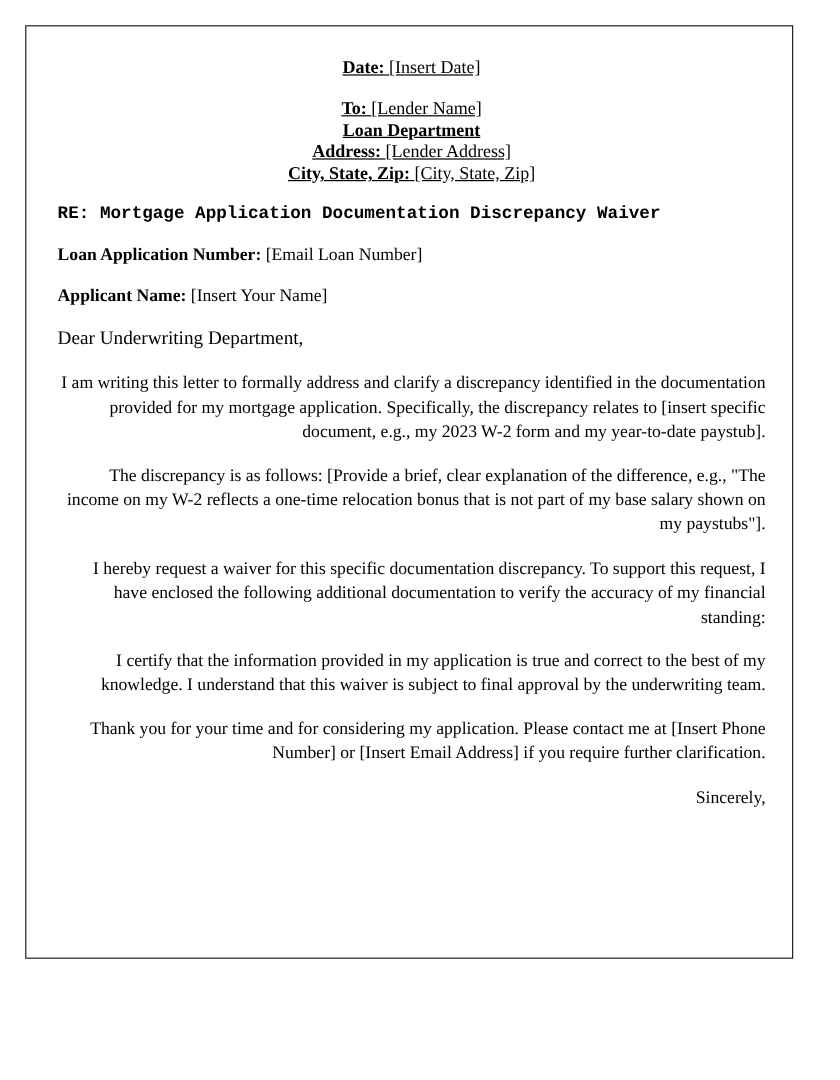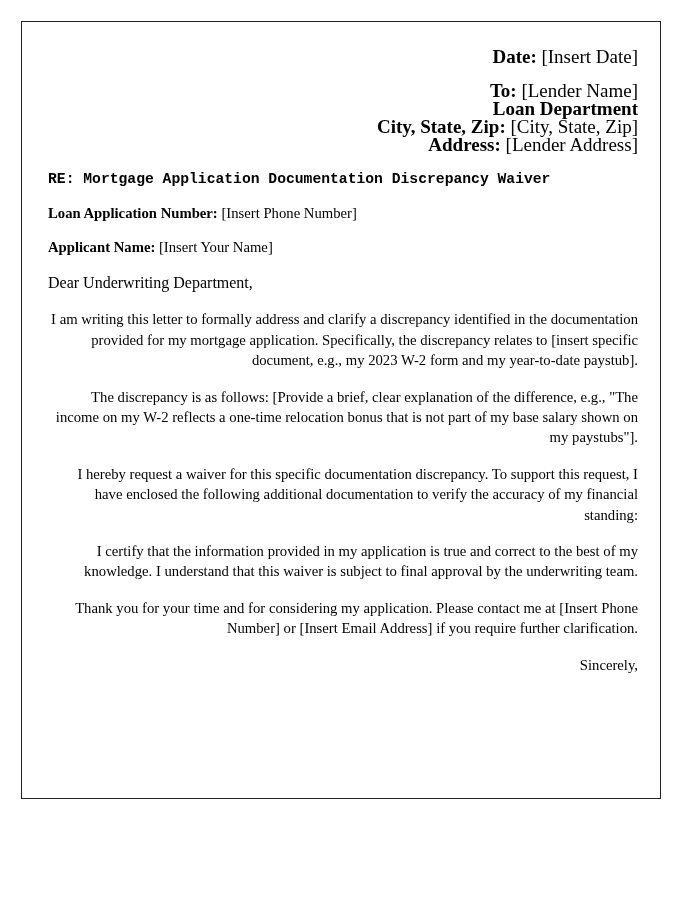--- a/index.html
+++ b/index.html
@@ -27,23 +27,24 @@
   }
 
   .content {
     position: absolute;
     left: 26px;
     top: 26px;
     width: 590px;
   }
 
   .line {
-    font-size: 19px;
+    font-size: 15px;
     line-height: 18px;
-    text-align: right;
+    text-align: center;
+    text-decoration: underline;
   }
 
   .lbl {
     font-weight: bold;
   }
 
   .block-header {
     margin-top: 0;
   }
 
@@ -112,27 +113,27 @@
 <body>
 
 <div class="page">
   <div class="content">
 
     <div class="line block-header"><span class="lbl">Date:</span> <span>[Insert Date]</span></div>
 
     <div class="gap-lg">
       <div class="line"><span class="lbl">To:</span> <span>[Lender Name]</span></div>
       <div class="line"><span class="lbl">Loan Department</span></div>
+      <div class="line"><span class="lbl">Address:</span> <span>[Lender Address]</span></div>
       <div class="line"><span class="lbl">City, State, Zip:</span> <span>[City, State, Zip]</span></div>
-      <div class="line"><span class="lbl">Address:</span> <span>[Lender Address]</span></div>
     </div>
 
     <div class="subject">RE: Mortgage Application Documentation Discrepancy Waiver</div>
 
-    <div class="field"><span class="lbl">Loan Application Number:</span> <span>[Insert Phone Number]</span></div>
+    <div class="field"><span class="lbl">Loan Application Number:</span> <span>[Email Loan Number]</span></div>
 
     <div class="field"><span class="lbl">Applicant Name:</span> <span>[Insert Your Name]</span></div>
 
     <p class="salutation">Dear Underwriting Department,</p>
 
     <p class="para">I am writing this letter to formally address and clarify a discrepancy identified in the documentation provided for my mortgage application. Specifically, the discrepancy relates to [insert specific document, e.g., my 2023 W-2 form and my year-to-date paystub].</p>
 
     <p class="para">The discrepancy is as follows: [Provide a brief, clear explanation of the difference, e.g., "The income on my W-2 reflects a one-time relocation bonus that is not part of my base salary shown on my paystubs"].</p>
 
     <p class="para">I hereby request a waiver for this specific documentation discrepancy. To support this request, I have enclosed the following additional documentation to verify the accuracy of my financial standing:</p>

